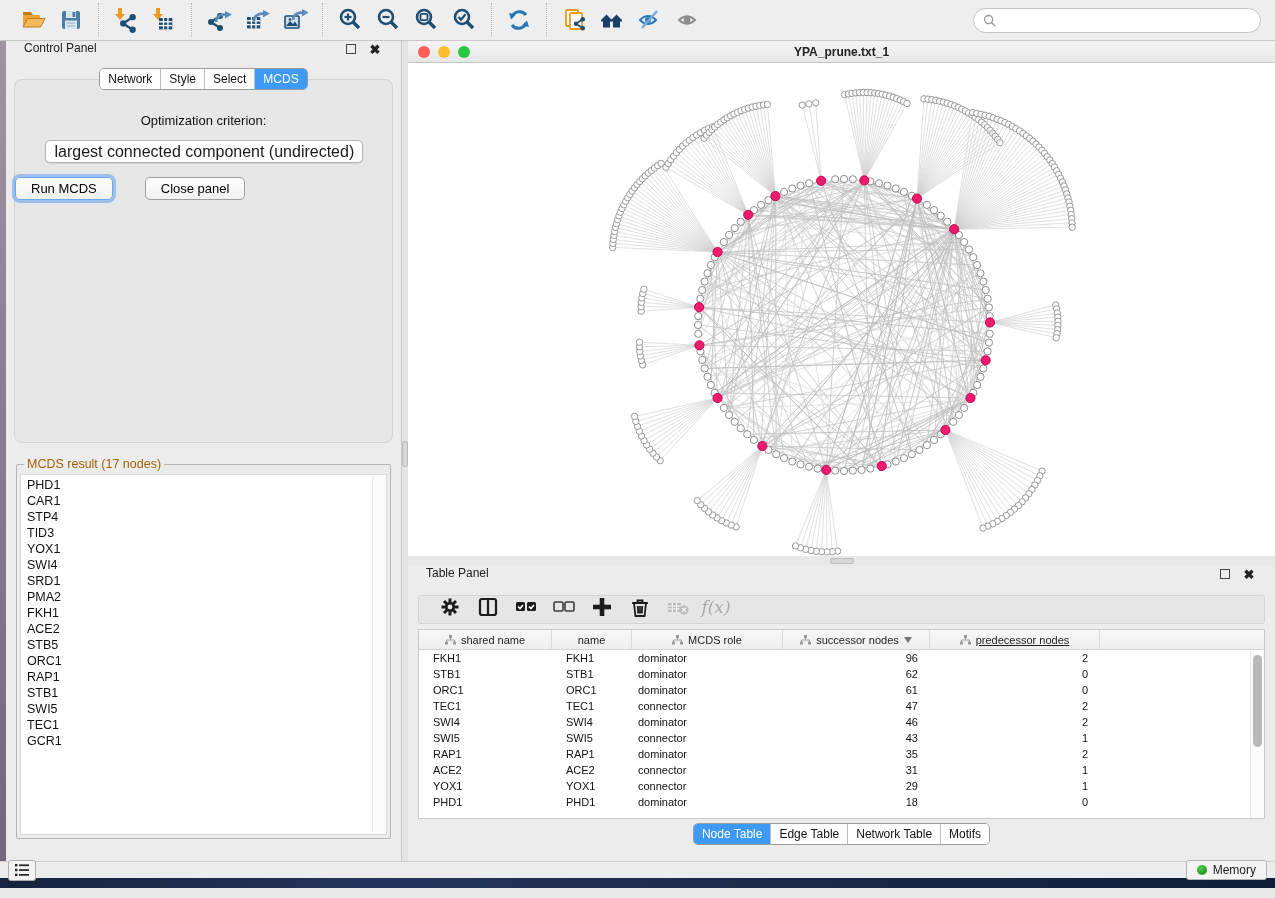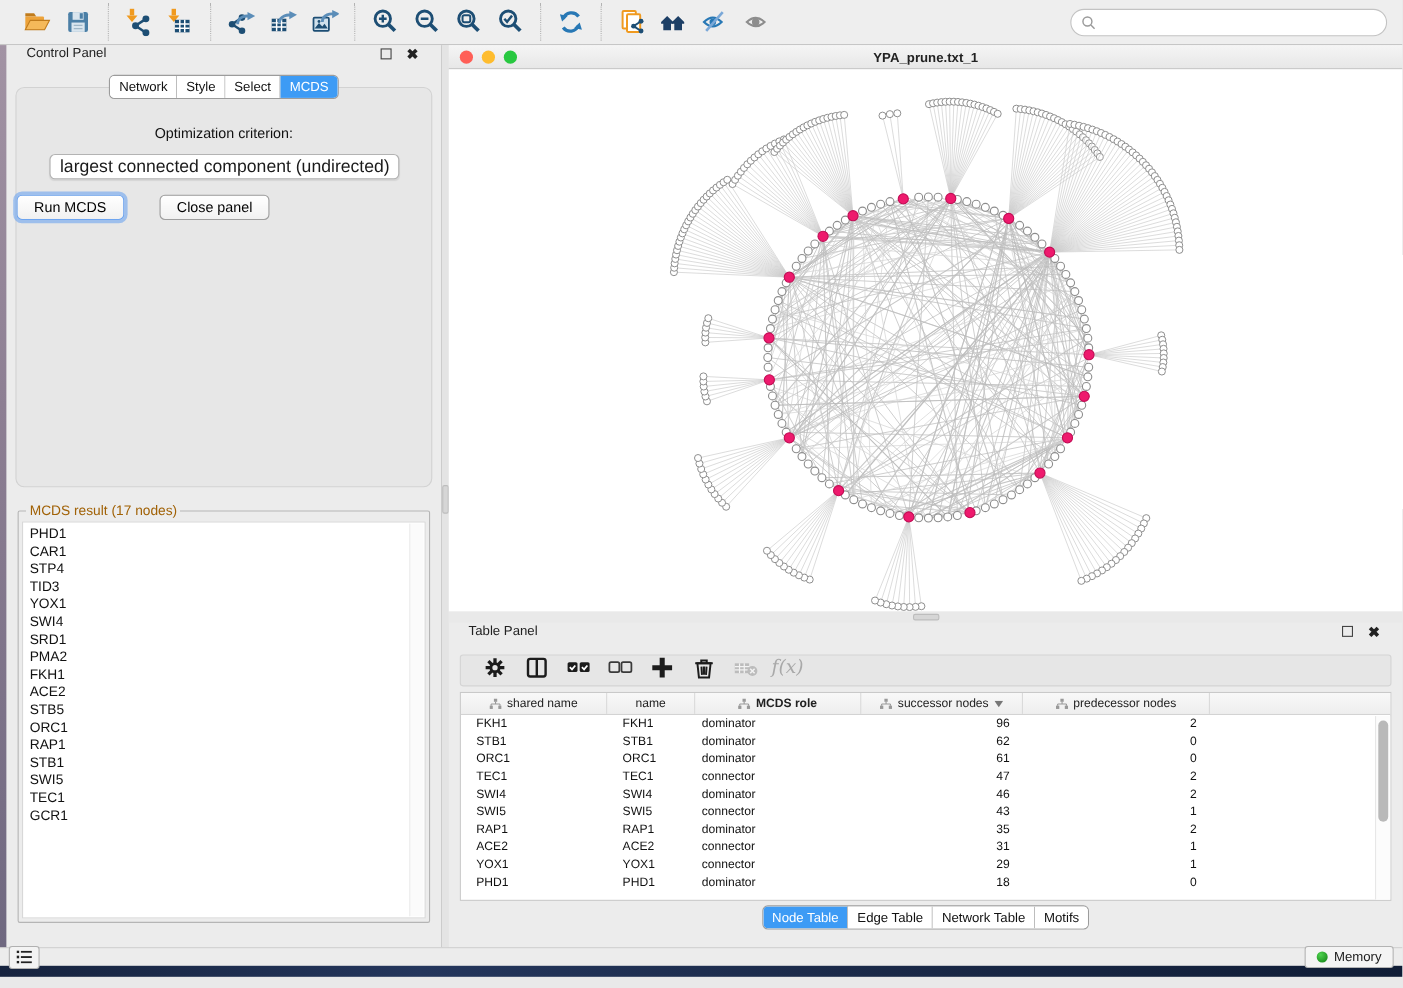--- a/index.html
+++ b/index.html
@@ -1286,21 +1286,21 @@
                   <line x1="1.5" y1="5" x2="9.5" y2="5"></line>
                   <line x1="1.5" y1="5" x2="1.5" y2="6.5"></line>
                   <line x1="9.5" y1="5" x2="9.5" y2="6.5"></line>
                 </g>
               </svg>
               <span>shared name</span>
             </div>
             <div class="gh" style="width: 80px;">
               <span>name</span>
             </div>
-            <div class="gh" style="width: 151px; font-weight: bold;">
+            <div class="gh" style="width: 151px;">
               <svg width="11" height="10" viewBox="0 0 11 10">
                 <g fill="#999">
                   <rect x="4" y="0" width="3" height="3"></rect>
                   <rect x="0" y="6.5" width="3" height="3"></rect>
                   <rect x="8" y="6.5" width="3" height="3"></rect>
                 </g>
                 <g stroke="#999" stroke-width="1">
                   <line x1="5.5" y1="3" x2="5.5" y2="5"></line>
                   <line x1="1.5" y1="5" x2="9.5" y2="5"></line>
                   <line x1="1.5" y1="5" x2="1.5" y2="6.5"></line>
@@ -1321,21 +1321,21 @@
                   <line x1="1.5" y1="5" x2="9.5" y2="5"></line>
                   <line x1="1.5" y1="5" x2="1.5" y2="6.5"></line>
                   <line x1="9.5" y1="5" x2="9.5" y2="6.5"></line>
                 </g>
               </svg>
               <span>successor nodes</span>
               <svg width="8" height="6" viewBox="0 0 8 6">
                 <path d="M0 0 h8 l-4 6z" fill="#777"></path>
               </svg>
             </div>
-            <div class="gh" style="width: 170px;">
+            <div class="gh" style="width: 170px; text-decoration: underline;">
               <svg width="11" height="10" viewBox="0 0 11 10">
                 <g fill="#999">
                   <rect x="4" y="0" width="3" height="3"></rect>
                   <rect x="0" y="6.5" width="3" height="3"></rect>
                   <rect x="8" y="6.5" width="3" height="3"></rect>
                 </g>
                 <g stroke="#999" stroke-width="1">
                   <line x1="5.5" y1="3" x2="5.5" y2="5"></line>
                   <line x1="1.5" y1="5" x2="9.5" y2="5"></line>
                   <line x1="1.5" y1="5" x2="1.5" y2="6.5"></line>

